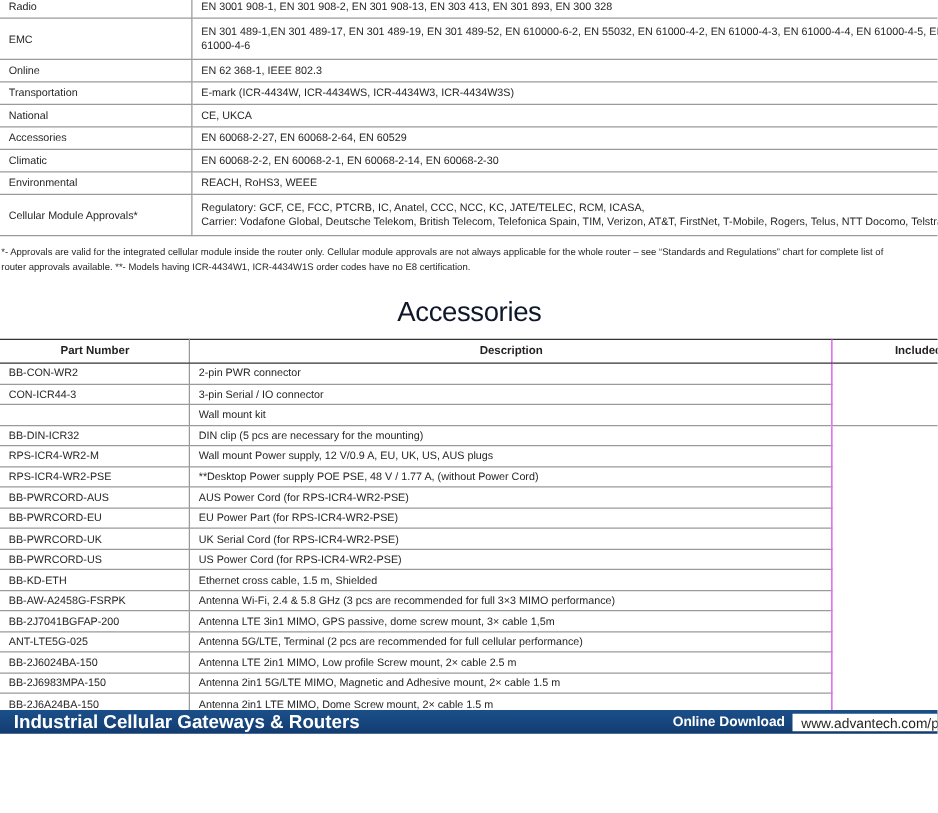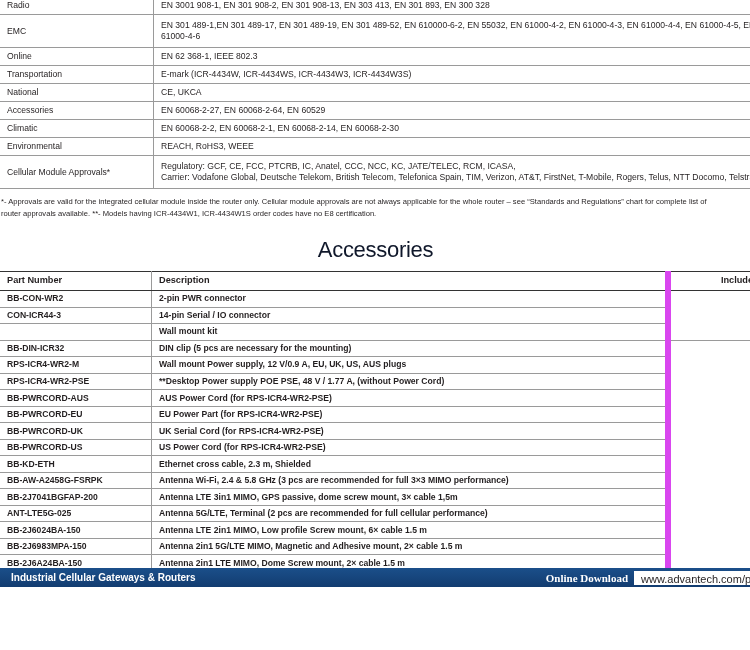--- a/index.html
+++ b/index.html
@@ -72,33 +72,34 @@
     width: 830px;  
     font-size: 8.6px;
     line-height: 1.25;
   }
   .acc-table td, .acc-table th {
     border-top: 1px solid #9a9a9a;
     border-bottom: 1px solid #9a9a9a;
     padding: 2.4px 6px;
     text-align: left;
     color: #231f20;
-    font-weight: bold;
+    font-weight: normal;
     vertical-align: middle;
   }
   .acc-table th {
     font-weight: bold;
     font-size: 9.2px;
     border-top: 1.6px solid #333;
     border-bottom: 1.6px solid #333;
     padding-top: 3.5px;
     padding-bottom: 3.5px;
+    text-align: center;
   }
   .col-pn    { width: 138px; border-right: 1px solid #9a9a9a; padding-left: 7px !important; }
-  .col-desc  { width: 500px; border-right: 6px solid #d946ef; padding-left: 7px !important; }
+  .col-desc  { width: 500px; border-right: 1px solid #d946ef; padding-left: 7px !important; }
   .col-inc   { width: 192px; text-align: center !important; }
 
   .acc-table td.col-inc {
     border-top: none;
     border-bottom: none;
   }
   .acc-table td.inc-group {
     border-top: 1px solid #9a9a9a;
     border-bottom: 1px solid #9a9a9a;
     text-align: center;
@@ -126,37 +127,36 @@
     width: 830px;
     height: 19px;
     background: #15447e;
     background: linear-gradient(to bottom, #1b4f8a 0%, #123c70 100%);
     display: flex;
     align-items: center;
   }
   .footer-title {
     color: #ffffff;
     font-weight: bold;
-    font-size: 10px;
+    font-size: 15px;
     margin-left: 11px;
     white-space: nowrap;
   }
   .footer-right {
     margin-left: auto;
     display: flex;
     align-items: center;
     height: 100%;
   }
   .footer-dl-label {
     color: #ffffff;
     font-weight: bold;
     font-size: 11px;
     padding-right: 6px;
     white-space: nowrap;
-    font-family: Liberation Serif, serif;
   }
   .footer-url-box {
     background: #ffffff;
     color: #231f20;
     font-size: 11px;
     padding: 1.5px 7px 2px 7px;
     height: 14px;
     line-height: 14px;
     white-space: nowrap;
     width: 196px;
@@ -234,21 +234,21 @@
     <tbody>
       <tr>
         <td class="col-pn">BB-CON-WR2</td>
         <td class="col-desc">2-pin PWR connector</td>
         <td class="col-inc inc-group" rowspan="3">
           
         </td>
       </tr>
       <tr>
         <td class="col-pn">CON-ICR44-3</td>
-        <td class="col-desc">14-pin Serial / IO connector</td>
+        <td class="col-desc">3-pin Serial / IO connector</td>
       </tr>
       <tr>
         <td class="col-pn"></td>
         <td class="col-desc">Wall mount kit</td>
       </tr>
 
       <tr>
         <td class="col-pn">BB-DIN-ICR32</td>
         <td class="col-desc">DIN clip (5 pcs are necessary for the mounting)</td>
         <td class="col-inc inc-group" rowspan="14">
@@ -274,37 +274,37 @@
       <tr>
         <td class="col-pn">BB-PWRCORD-UK</td>
         <td class="col-desc">UK Serial Cord (for RPS-ICR4-WR2-PSE)</td>
       </tr>
       <tr>
         <td class="col-pn">BB-PWRCORD-US</td>
         <td class="col-desc">US Power Cord (for RPS-ICR4-WR2-PSE)</td>
       </tr>
       <tr>
         <td class="col-pn">BB-KD-ETH</td>
-        <td class="col-desc">Ethernet cross cable, 2.3 m, Shielded</td>
+        <td class="col-desc">Ethernet cross cable, 1.5 m, Shielded</td>
       </tr>
       <tr>
         <td class="col-pn">BB-AW-A2458G-FSRPK</td>
         <td class="col-desc">Antenna Wi-Fi, 2.4 &amp; 5.8 GHz (3 pcs are recommended for full 3×3 MIMO performance)</td>
       </tr>
       <tr>
         <td class="col-pn">BB-2J7041BGFAP-200</td>
         <td class="col-desc">Antenna LTE 3in1 MIMO, GPS passive, dome screw mount, 3× cable 1,5m</td>
       </tr>
       <tr>
         <td class="col-pn">ANT-LTE5G-025</td>
         <td class="col-desc">Antenna 5G/LTE, Terminal (2 pcs are recommended for full cellular performance)</td>
       </tr>
       <tr>
         <td class="col-pn">BB-2J6024BA-150</td>
-        <td class="col-desc">Antenna LTE 2in1 MIMO, Low profile Screw mount, 6× cable 1.5 m</td>
+        <td class="col-desc">Antenna LTE 2in1 MIMO, Low profile Screw mount, 2× cable 2.5 m</td>
       </tr>
       <tr>
         <td class="col-pn">BB-2J6983MPA-150</td>
         <td class="col-desc">Antenna 2in1 5G/LTE MIMO, Magnetic and Adhesive mount, 2× cable 1.5 m</td>
       </tr>
       <tr>
         <td class="col-pn">BB-2J6A24BA-150</td>
         <td class="col-desc">Antenna 2in1 LTE MIMO, Dome Screw mount, 2× cable 1.5 m</td>
       </tr>
     </tbody>

